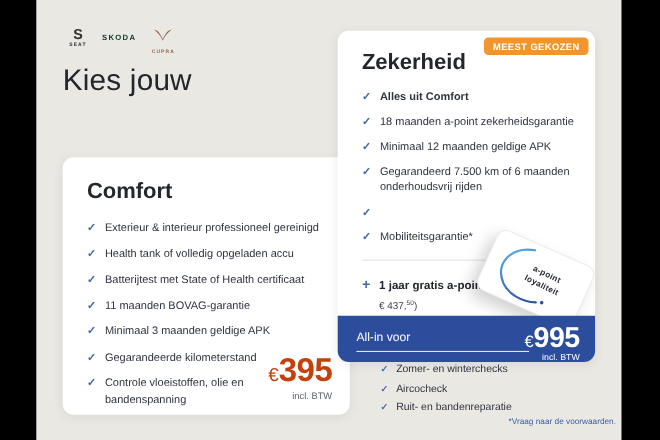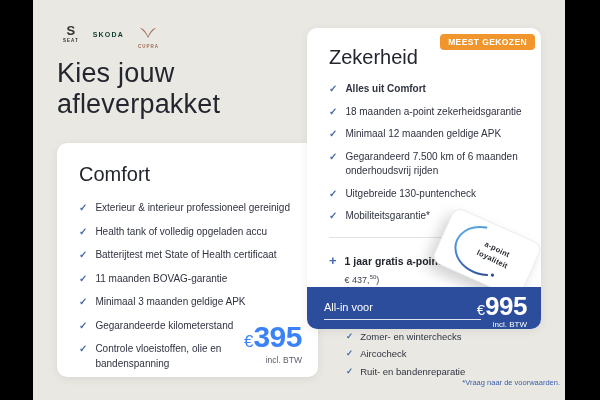--- a/index.html
+++ b/index.html
@@ -31,40 +31,40 @@
   }
 
   
   .card {
     position:absolute; background:#fff; border-radius:10px;
     box-shadow:0 2px 10px rgba(0,0,0,0.07);
   }
   .card-comfort { left:24px; top:143px; width:261px; height:234px; padding:16px 16px 12px 22px; }
   .card-zekerheid { left:274px; top:28px; width:234px; height:301px; padding:14px 14px 0 14px; }
 
-  .card-title { font-size:20px; font-weight:normal; color:#23262E; }
+  .card-title { font-size:20px; font-weight:bold; color:#23262E; }
   .card-comfort .card-title { margin-top:4px; }
   .card-zekerheid .card-title { margin:4px 0 0 8px; }
 
   ul.checklist { list-style:none; display:flex; flex-direction:column; }
   .checklist li { display:flex; gap:8px; font-size:10px; line-height:1.45; color:#2F3340; }
   .check { color:#4169AC; font-size:10px; line-height:1.4; font-weight:bold; flex:0 0 auto; }
   .card-comfort ul.checklist { margin-top:15px; gap:9px; padding-right:4px; }
   .card-zekerheid ul.checklist { margin:13px 0 0 8px; gap:8px; padding-right:2px; }
   li.li-bold { font-weight:bold; }
 
   .badge {
     position:absolute; top:6px; right:6px;
     background:#F0962D; color:#fff; font-size:8.5px; font-weight:bold;
     letter-spacing:0.4px; padding:3px 8px; border-radius:4px;
   }
 
   
   .price-block { position:absolute; right:16px; bottom:12px; text-align:right; }
-  .price-row { color:#3b82f6; }
+  .price-row { color:#c2410c; }
   .price-cur { font-size:17px; font-weight:500; }
   .price-val { font-size:30px; font-weight:bold; letter-spacing:-0.5px; }
   .price-sub { font-size:8.5px; color:#5A5F6B; margin-top:1px; }
 
   
   .divider { border:none; border-top:1px solid #E3E3E6; margin:13px 8px 0 8px; }
   .loyalty-row { display:flex; gap:8px; margin:13px 0 0 8px; align-items:baseline; }
   .plus { color:#4169AC; font-size:13px; font-weight:600; line-height:1; }
   .loyalty-label { font-size:10.5px; font-weight:bold; color:#23262E; }
   .loyalty-value { font-size:9px; color:#3A3F4C; margin-left:3px; font-weight:normal; }
@@ -125,21 +125,20 @@
         <svg width="18" height="12" viewBox="0 0 18 12">
           <path d="M1 1 C4.5 1.5 6.5 4 9 9.5 C11.5 4 13.5 1.5 17 1 C13 4 11 6.5 9 11 C7 6.5 5 4 1 1 Z" fill="#9B6A4F"></path>
         </svg>
       </span>
       <span class="brand-label cupra-label">CUPRA</span>
     </div>
   </div>
 
   <h1 class="page-title">
     <span>Kies jouw</span><br>
-    <span>afleverpakket</span>
   </h1>
 
   <div class="card card-comfort">
     <div class="card-title">Comfort</div>
     <ul class="checklist">
       <li>
           <span class="check">✓</span>
           <span>Exterieur &amp; interieur professioneel gereinigd</span>
         </li>
       <li>
@@ -190,21 +189,20 @@
       <li>
           <span class="check">✓</span>
           <span>Minimaal 12 maanden geldige APK</span>
         </li>
       <li>
           <span class="check">✓</span>
           <span>Gegarandeerd 7.500 km of 6 maanden onderhoudsvrij rijden</span>
         </li>
       <li>
           <span class="check">✓</span>
-          <span>Uitgebreide 130-puntencheck</span>
         </li>
       <li>
           <span class="check">✓</span>
           <span>Mobiliteitsgarantie*</span>
         </li>
     </ul>
 
     <hr class="divider">
 
     <div class="loyalty-row">

